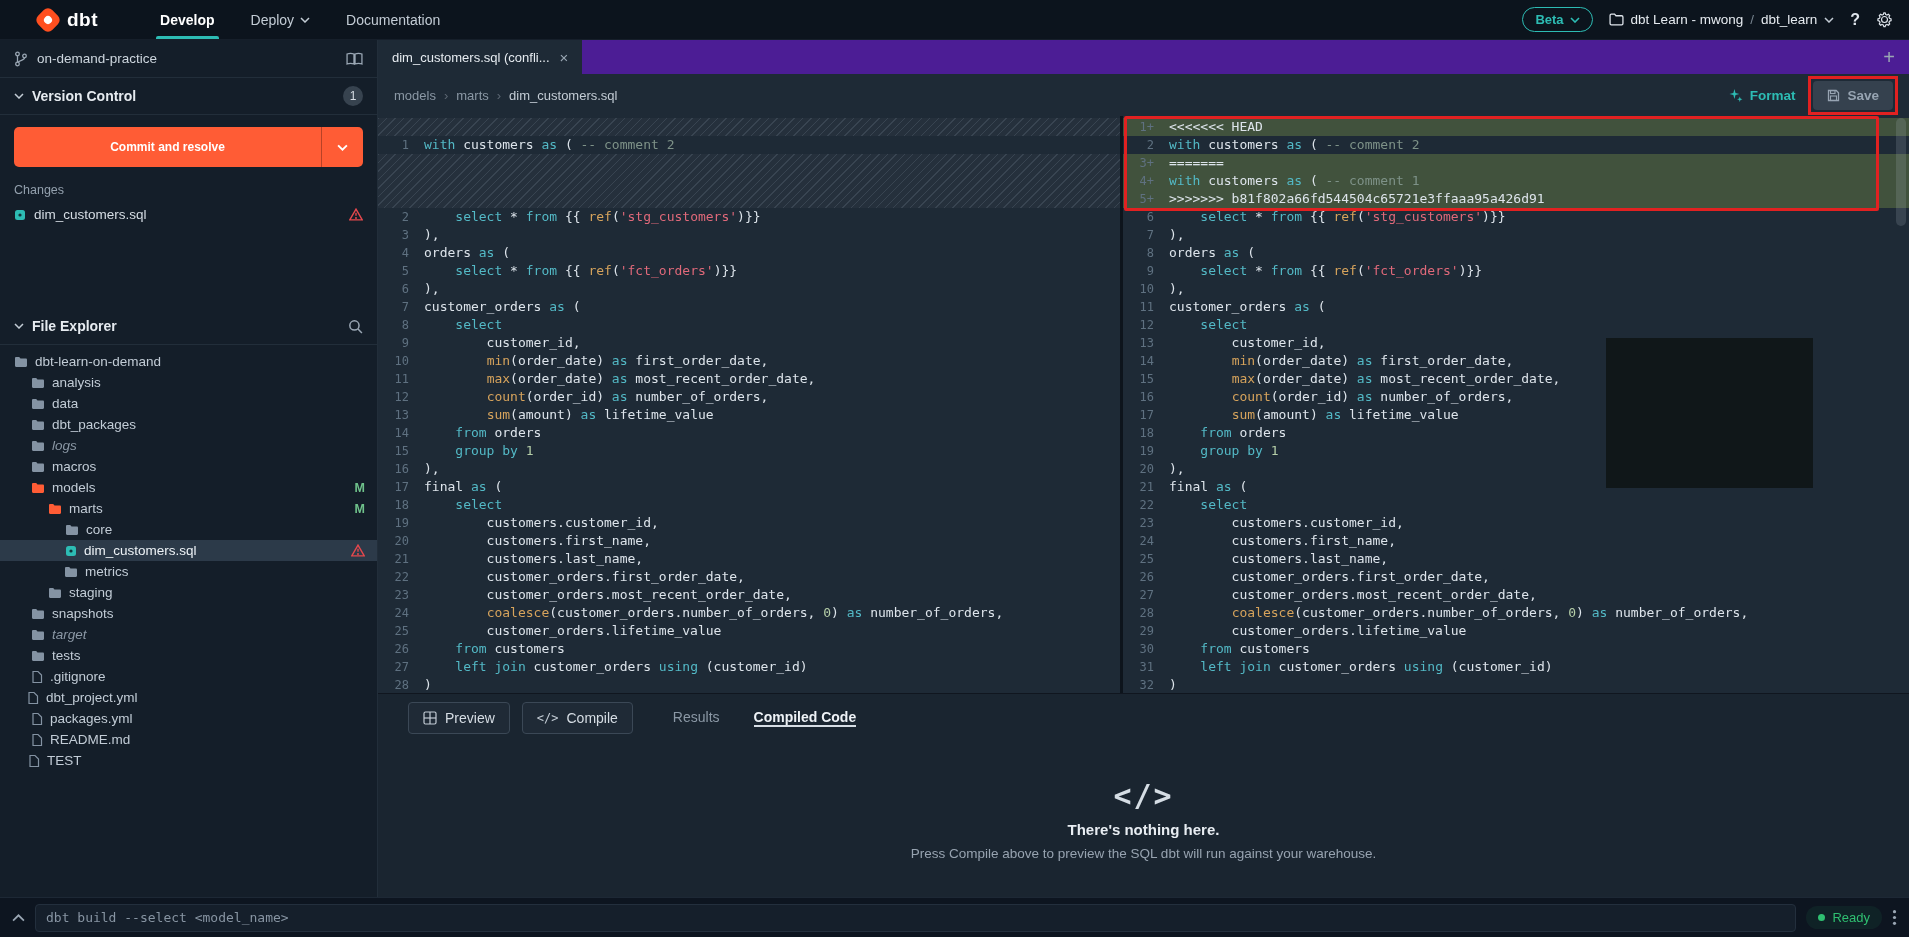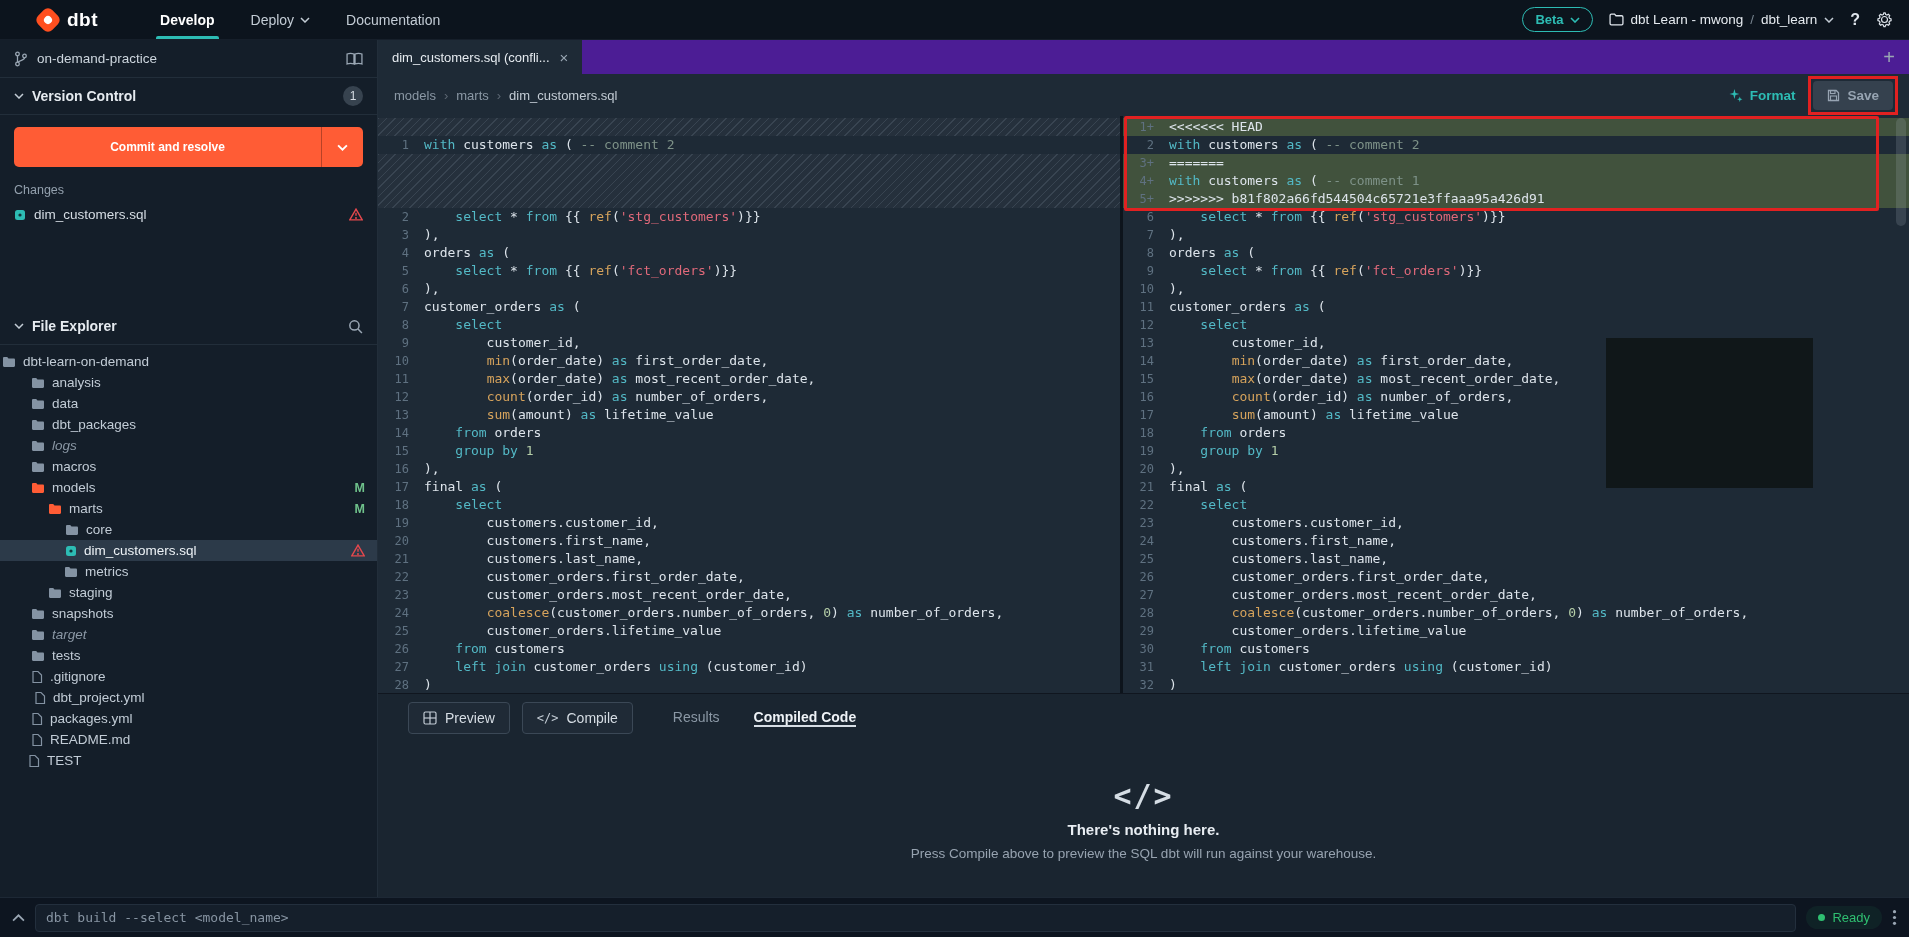--- a/index.html
+++ b/index.html
@@ -250,21 +250,21 @@
           </svg>
         <span>File Explorer</span>
         <span class="grow"></span>
         <svg width="15" height="15" viewBox="0 0 14 14">
             <circle cx="6" cy="6" r="4.3" stroke="#9aa7b4" fill="none" stroke-width="1.4"></circle>
             <line x1="9.3" y1="9.3" x2="13" y2="13" stroke="#9aa7b4" stroke-width="1.4"></line>
           </svg>
       </div>
 
       <div class="tree" id="file-tree">
-          <div class="tree-row" style="padding-left:2px">
+          <div class="tree-row" style="padding-left:14px">
             <svg class="ticon" width="14" height="12" viewBox="0 0 14 12">
               <path d="M1 2.2C1 1.5 1.5 1 2.2 1h3l1.3 1.5h5.3c.7 0 1.2.5 1.2 1.2v6.1c0 .7-.5 1.2-1.2 1.2H2.2C1.5 11 1 10.5 1 9.8z" fill="#8493a3"></path>
             </svg>
             <span class="tree-label">dbt-learn-on-demand</span>
           </div>
           <div class="tree-row" style="padding-left:31px">
             <svg class="ticon" width="14" height="12" viewBox="0 0 14 12">
               <path d="M1 2.2C1 1.5 1.5 1 2.2 1h3l1.3 1.5h5.3c.7 0 1.2.5 1.2 1.2v6.1c0 .7-.5 1.2-1.2 1.2H2.2C1.5 11 1 10.5 1 9.8z" fill="#8493a3"></path>
             </svg>
             <span class="tree-label">analysis</span>
@@ -356,21 +356,21 @@
               <path d="M1 2.2C1 1.5 1.5 1 2.2 1h3l1.3 1.5h5.3c.7 0 1.2.5 1.2 1.2v6.1c0 .7-.5 1.2-1.2 1.2H2.2C1.5 11 1 10.5 1 9.8z" fill="#8493a3"></path>
             </svg>
             <span class="tree-label">tests</span>
           </div>
           <div class="tree-row" style="padding-left:31px">
             <svg class="ticon" width="12" height="14" viewBox="0 0 12 14">
               <path d="M2 1.5h5L10.5 5v7.5H2z" fill="none" stroke="#8493a3" stroke-width="1.2"></path>
             </svg>
             <span class="tree-label">.gitignore</span>
           </div>
-          <div class="tree-row" style="padding-left:34px">
+          <div class="tree-row" style="padding-left:27px">
             <svg class="ticon" width="12" height="14" viewBox="0 0 12 14">
               <path d="M2 1.5h5L10.5 5v7.5H2z" fill="none" stroke="#8493a3" stroke-width="1.2"></path>
             </svg>
             <span class="tree-label">dbt_project.yml</span>
           </div>
           <div class="tree-row" style="padding-left:31px">
             <svg class="ticon" width="12" height="14" viewBox="0 0 12 14">
               <path d="M2 1.5h5L10.5 5v7.5H2z" fill="none" stroke="#8493a3" stroke-width="1.2"></path>
             </svg>
             <span class="tree-label">packages.yml</span>

